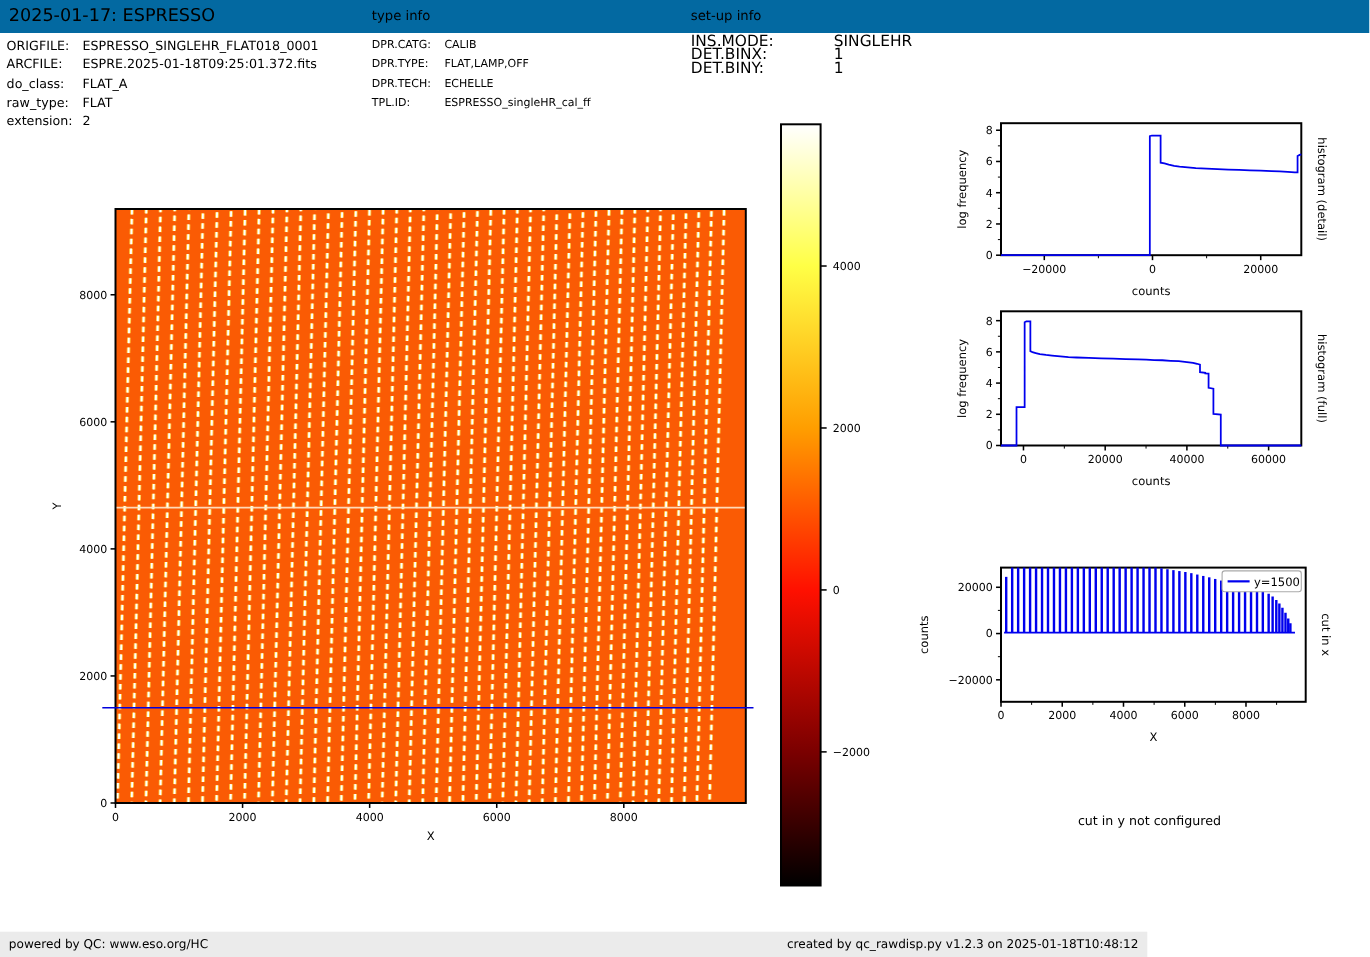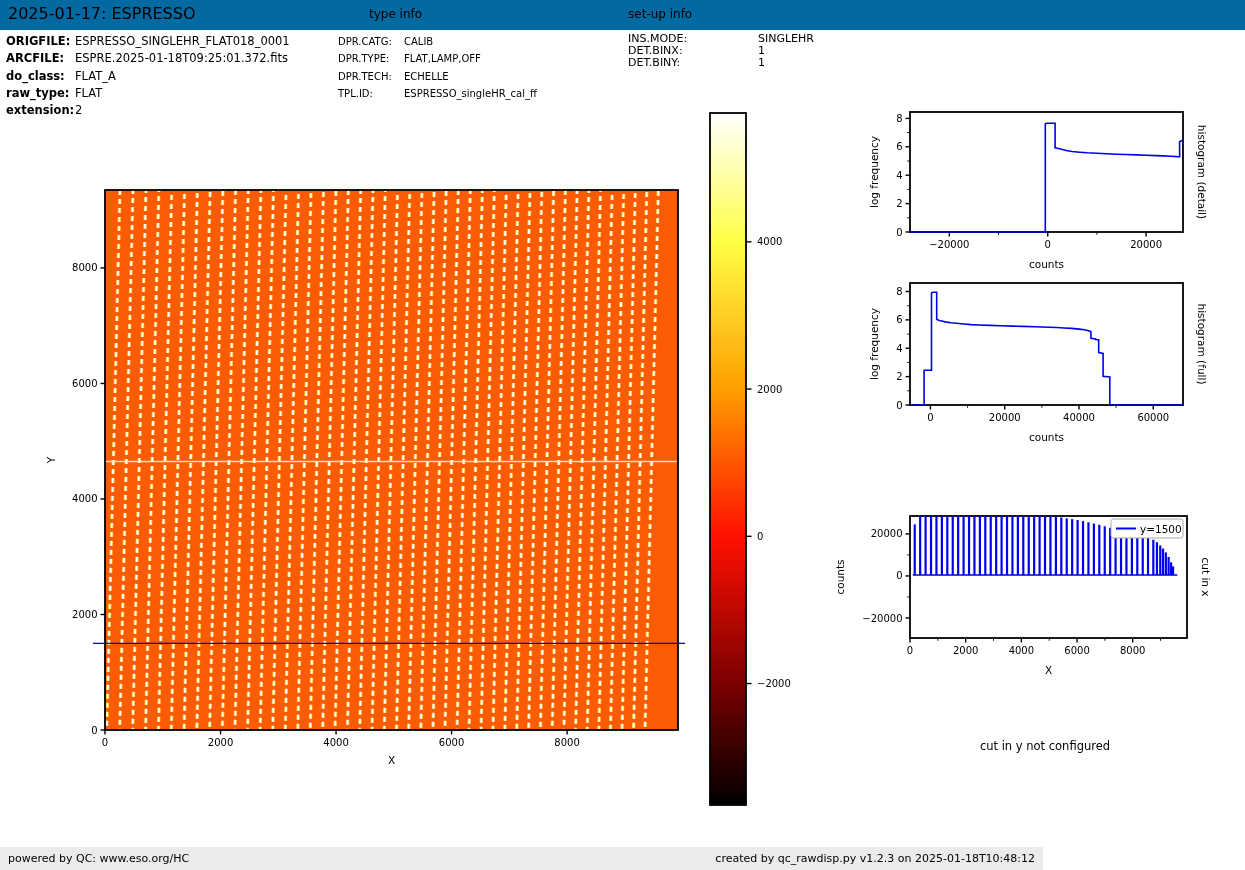--- a/index.html
+++ b/index.html
@@ -2,30 +2,30 @@
 <html><head>
 <meta charset="utf-8">
 <style>
   html,body{margin:0;padding:0;background:#fff;}
   body{width:1245px;height:870px;position:relative;overflow:hidden;
        font-family:"DejaVu Sans",sans-serif;color:#000;}
   .page{position:absolute;inset:0;background:#fff;}
   .topbar{position:absolute;left:0;top:0;width:1245px;height:30px;background:#0369a1;}
   .title{position:absolute;left:8px;top:4px;font-size:16px;color:#000;white-space:nowrap;}
   .hlabel{position:absolute;top:7px;font-size:12px;color:#000;white-space:nowrap;}
-  #hl-type{left:338px;margin-left:31px;}
+  #hl-type{left:338px;}
   #hl-setup{left:628px;}
   .infoblock{position:absolute;}
   .irow{white-space:nowrap;}
   .lab{display:inline-block;}
   #file-info{left:6px;top:33px;font-size:11.5px;line-height:17.3px;}
-  #file-info .lab{width:69px;font-weight:bold;}
+  #file-info .lab{width:69px;}
   #type-info{left:338px;top:33px;font-size:10px;line-height:17.3px;}
   #type-info .lab{width:66px;}
-  #setup-info{left:628px;top:33px;font-size:11px;line-height:11.8px;}
+  #setup-info{left:628px;top:33px;font-size:14px;line-height:11.8px;}
   #setup-info .lab{width:130px;}
   svg{position:absolute;overflow:visible;}
   #main-svg{left:40px;top:150px;}
   #cbar-svg{left:700px;top:100px;}
   #h1-svg{left:858px;top:90px;}
   #h2-svg{left:858px;top:262px;}
   #cx-svg{left:830px;top:495px;}
   .tick{font-size:10px;fill:#000;}
   .alabel{font-size:10.5px;fill:#000;}
   .legendtext{font-size:10.5px;fill:#000;}

